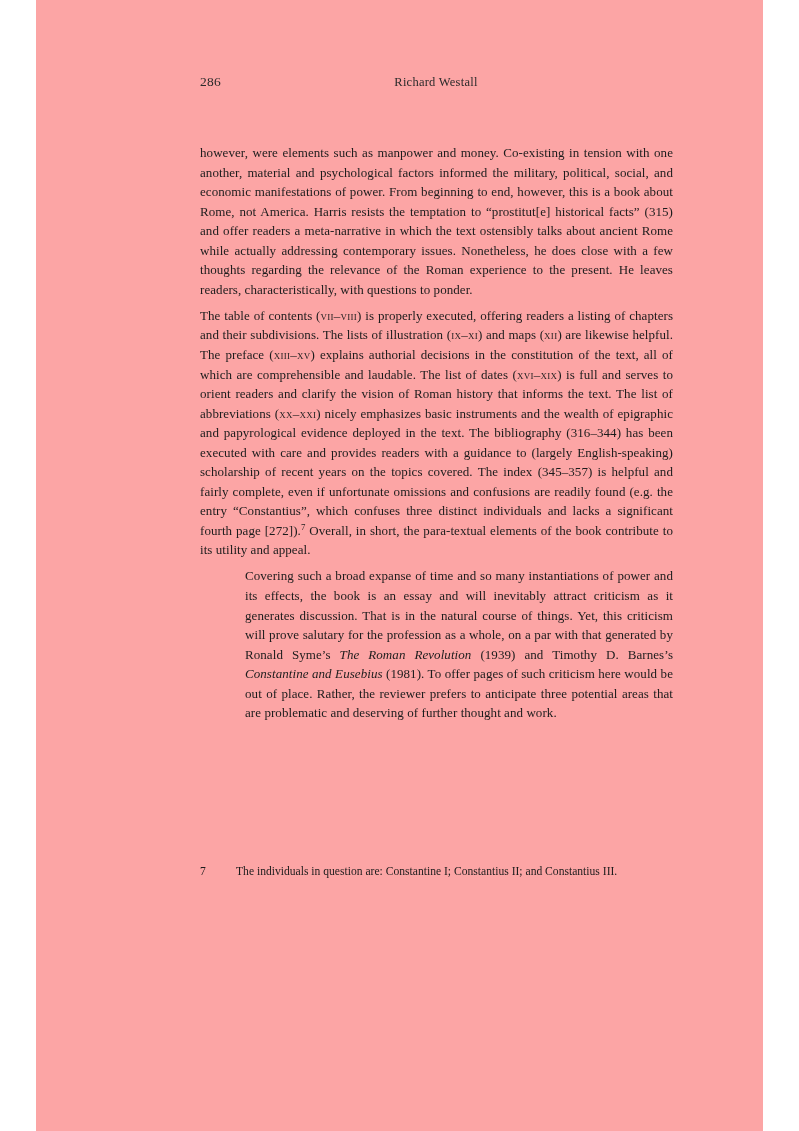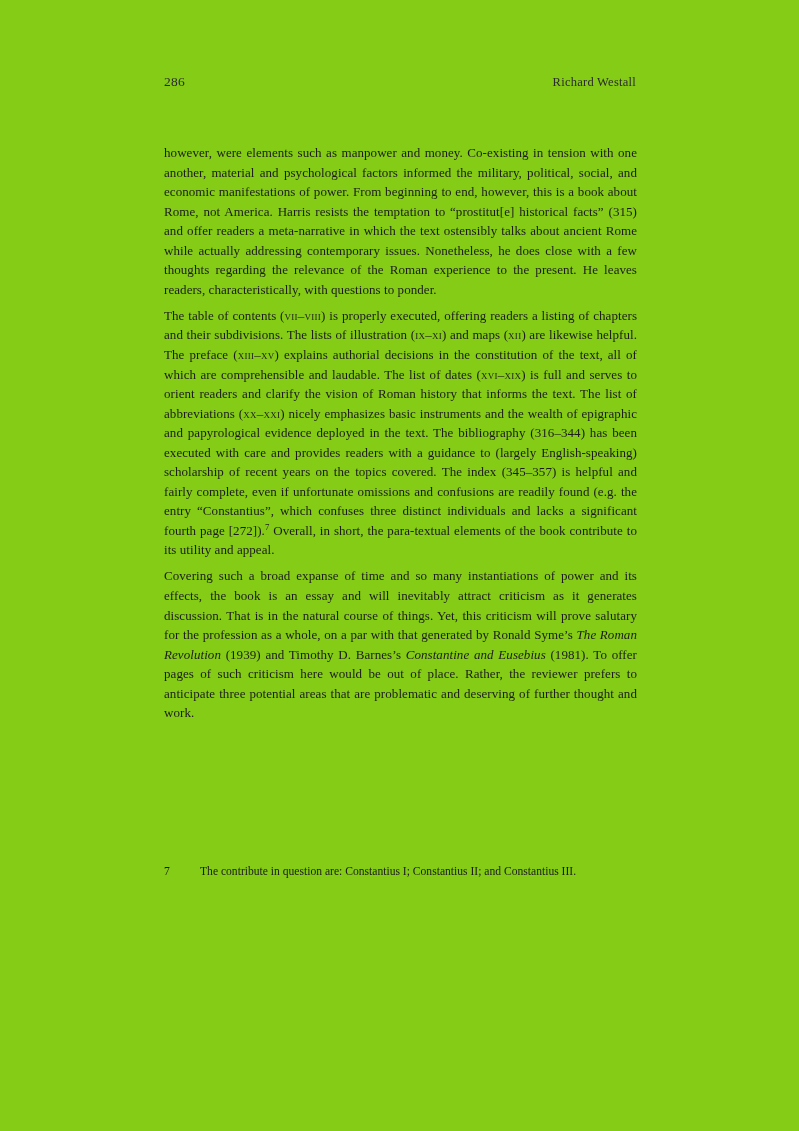--- a/index.html
+++ b/index.html
@@ -2,23 +2,23 @@
 <html><head>
 <meta charset="utf-8">
 <style>
   html, body {
     margin: 0;
     padding: 0;
     background: #ffffff;
   }
   .page {
     position: relative;
-    width: 799px;
+    width: 727px;
     height: 1131px;
-    background: #84cc16;
+    background: #fca5a5;
     margin: 0 auto;
     overflow: hidden;
     font-family: "Liberation Serif", "DejaVu Serif", serif;
     color: #1a1a1a;
   }
 
   
   .running-head {
     position: absolute;
     left: 164px;
@@ -33,21 +33,21 @@
     font-size: 13.5px;
     line-height: 20px;
     color: #2b2b2b;
     letter-spacing: 0.2px;
   }
   .head-title {
     position: absolute;
     left: 0;
     top: 0;
     width: 472px;
-    text-align: right;
+    text-align: center;
     font-size: 12.5px;
     line-height: 20px;
     color: #2b2b2b;
     letter-spacing: 0.25px;
   }
 
   
   .textblock {
     position: absolute;
     left: 164px;
@@ -59,20 +59,21 @@
     font-size: 13px;
     line-height: 19.55px;
     text-align: justify;
     text-justify: inter-word;
     hyphens: manual;
     color: #1c1c1c;
     letter-spacing: 0.005em;
   }
   .para:last-child {
     margin-bottom: 0;
+    margin-left: 45px;
   }
   .sc {
     font-variant: small-caps;
     font-feature-settings: "smcp" 1;
     letter-spacing: 0.02em;
   }
   .it {
     font-style: italic;
   }
   .fn-ref {
@@ -115,16 +116,16 @@
     <span class="head-title">Richard Westall</span>
   </div>
 
   <div class="textblock" id="textblock">
       <p class="para">however, were elements such as manpower and money. Co-existing in tension with one another, material and psychological factors informed the military, political, social, and economic manifestations of power. From beginning to end, however, this is a book about Rome, not America. Harris resists the temptation to “prostitut[e] historical facts” (315) and offer readers a meta-narrative in which the text ostensibly talks about ancient Rome while actually addressing contemporary issues. Nonetheless, he does close with a few thoughts regarding the relevance of the Roman experience to the present. He leaves readers, characteristically, with questions to ponder.</p>
       <p class="para">The table of contents (<span class="sc">vii–viii</span>) is properly executed, offering readers a listing of chapters and their subdivisions. The lists of illustration (<span class="sc">ix–xi</span>) and maps (<span class="sc">xii</span>) are likewise helpful. The preface (<span class="sc">xiii–xv</span>) explains authorial decisions in the constitution of the text, all of which are comprehensible and laudable. The list of dates (<span class="sc">xvi–xix</span>) is full and serves to orient readers and clarify the vision of Roman history that informs the text. The list of abbreviations (<span class="sc">xx–xxi</span>) nicely emphasizes basic instruments and the wealth of epigraphic and papyrological evidence deployed in the text. The bibliography (316–344) has been executed with care and provides readers with a guidance to (largely English-speaking) scholarship of recent years on the topics covered. The index (345–357) is helpful and fairly complete, even if unfortunate omissions and confusions are readily found (e.g. the entry “Constantius”, which confuses three distinct individuals and lacks a significant fourth page [272]).<sup class="fn-ref">7</sup> Overall, in short, the para-textual elements of the book contribute to its utility and appeal.</p>
       <p class="para">Covering such a broad expanse of time and so many instantiations of power and its effects, the book is an essay and will inevitably attract criticism as it generates discussion. That is in the natural course of things. Yet, this criticism will prove salutary for the profession as a whole, on a par with that generated by Ronald Syme’s <em class="it">The Roman Revolution</em> (1939) and Timothy D. Barnes’s <em class="it">Constantine and Eusebius</em> (1981). To offer pages of such criticism here would be out of place. Rather, the reviewer prefers to anticipate three potential areas that are problematic and deserving of further thought and work.</p>
     </div>
 
   <div class="footnotes" id="footnotes">
-      <div class="footnote"><span class="fn-num">7</span><span>The contribute in question are: Constantius I; Constantius II; and Constantius III.</span></div>
+      <div class="footnote"><span class="fn-num">7</span><span>The individuals in question are: Constantine I; Constantius II; and Constantius III.</span></div>
     </div>
 
 </div>
 
 </body></html>

